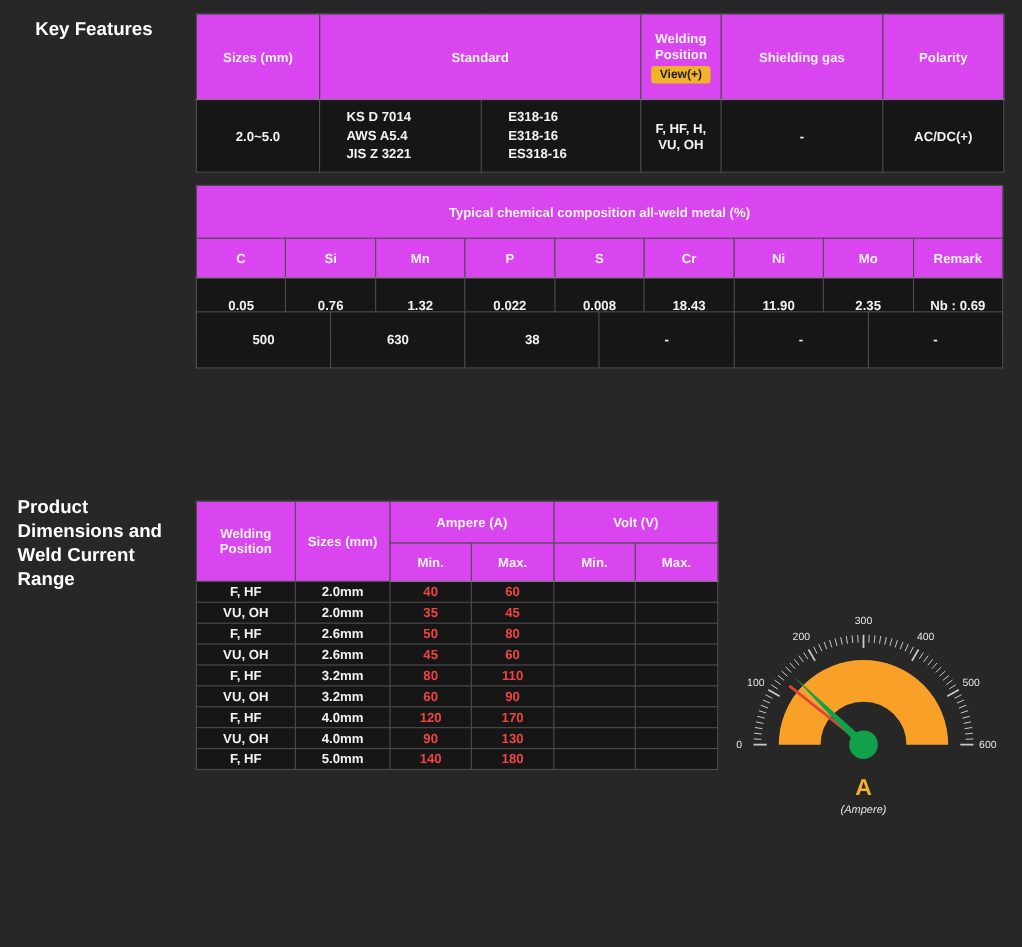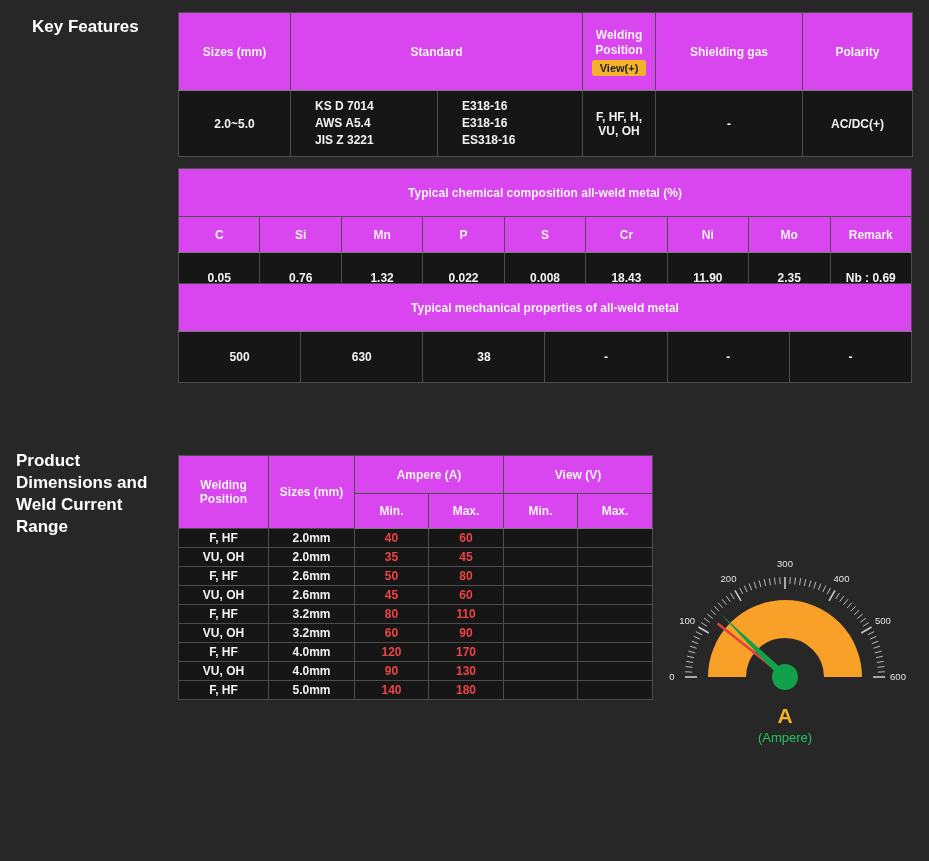--- a/index.html
+++ b/index.html
@@ -40,21 +40,21 @@
 .head-row th { height: 36px; }
 .val-row td { height: 51px; }
 
 #current-table { left: 178px; top: 455px; width: 474px; }
 #current-table .group-row th { height: 38px; }
 #current-table .sub-row th { height: 35px; }
 #current-table tbody tr { height: 18px; }
 
 #gauge-wrap { position: absolute; left: 655px; top: 549px; width: 260px; text-align: center; }
 #gauge-unit { font-size: 21px; font-weight: bold; color: #f3b229; margin-top: 5px; }
-#gauge-unit-label { font-size: 13px; color: #22c55e; margin-top: 2px; }
+#gauge-unit-label { font-size: 10px; color: #e5e5e5; margin-top: 2px; font-style: italic; }
 </style>
 </head>
 <body>
 
 <div id="key-features-title" class="section-title">Key Features</div>
 <div id="product-dim-title" class="section-title">Product Dimensions and Weld Current Range</div>
 
 <table id="spec-table" class="tbl">
   <colgroup>
     <col style="width:112px">
@@ -123,23 +123,20 @@
         <td>18.43</td>
         <td>11.90</td>
         <td>2.35</td>
         <td>Nb : 0.69</td>
       </tr>
   </tbody>
 </table>
 
 <table id="mech-table" class="tbl">
   <thead>
-    <tr class="title-row">
-      <th colspan="6" class="title-cell">Typical mechanical properties of all-weld metal</th>
-    </tr>
   </thead>
   <tbody>
     <tr class="val-row" id="mech-vals">
         <td>500</td>
         <td>630</td>
         <td>38</td>
         <td>-</td>
         <td>-</td>
         <td>-</td>
       </tr>
@@ -153,21 +150,21 @@
       <col style="width:74px">
       <col style="width:75px">
       <col style="width:74px">
       <col style="width:75px">
   </colgroup>
   <thead>
     <tr class="group-row">
       <th rowspan="2">Welding Position</th>
       <th rowspan="2">Sizes (mm)</th>
       <th colspan="2">Ampere (A)</th>
-      <th colspan="2">View (V)</th>
+      <th colspan="2">Volt (V)</th>
     </tr>
     <tr class="sub-row">
       <th>Min.</th>
       <th>Max.</th>
       <th>Min.</th>
       <th>Max.</th>
     </tr>
   </thead>
   <tbody id="current-table-body">
       <tr>

